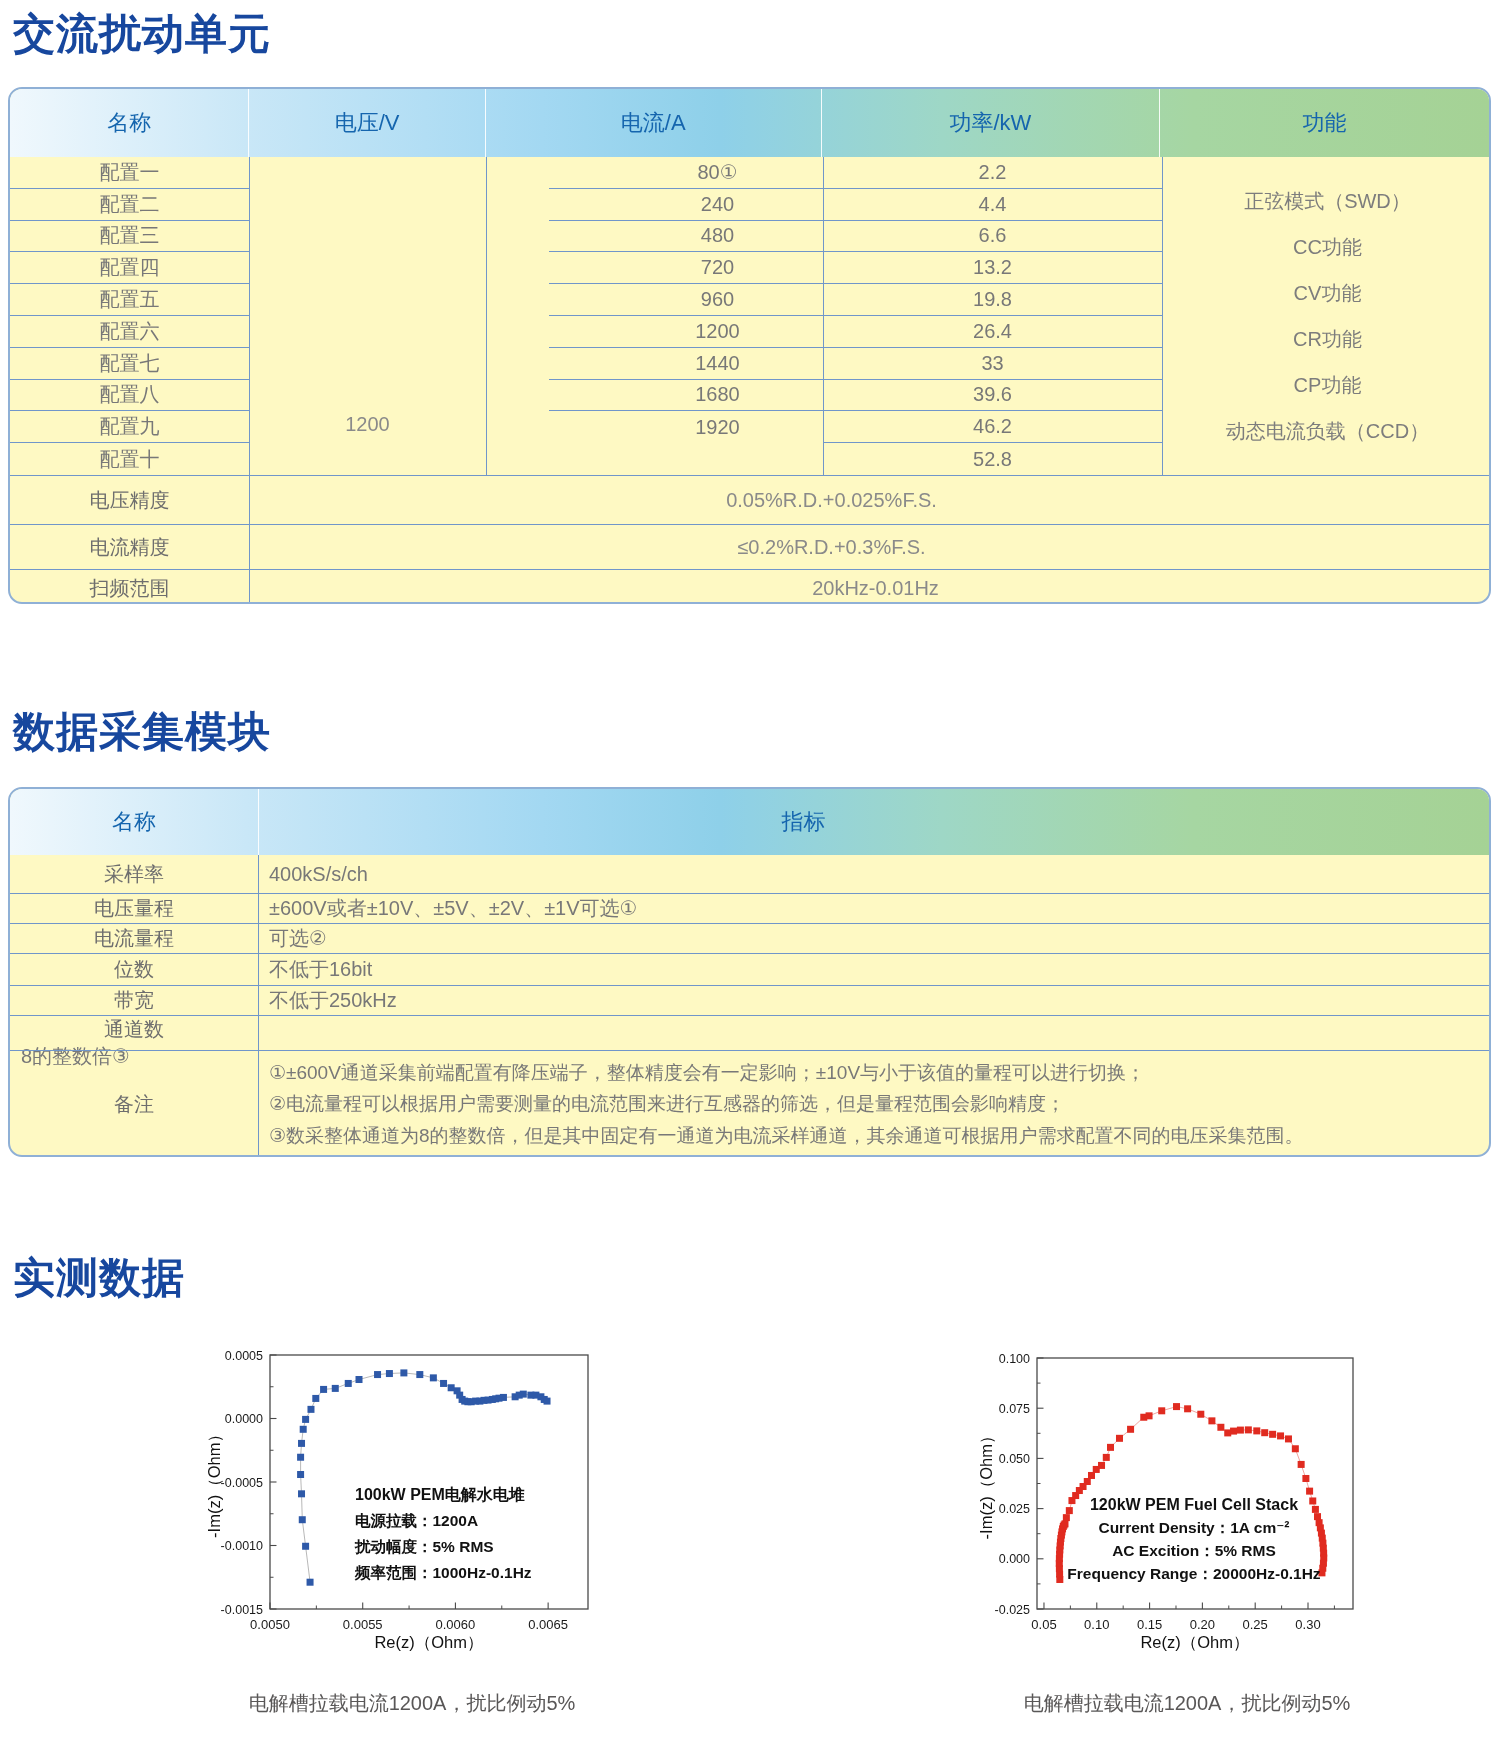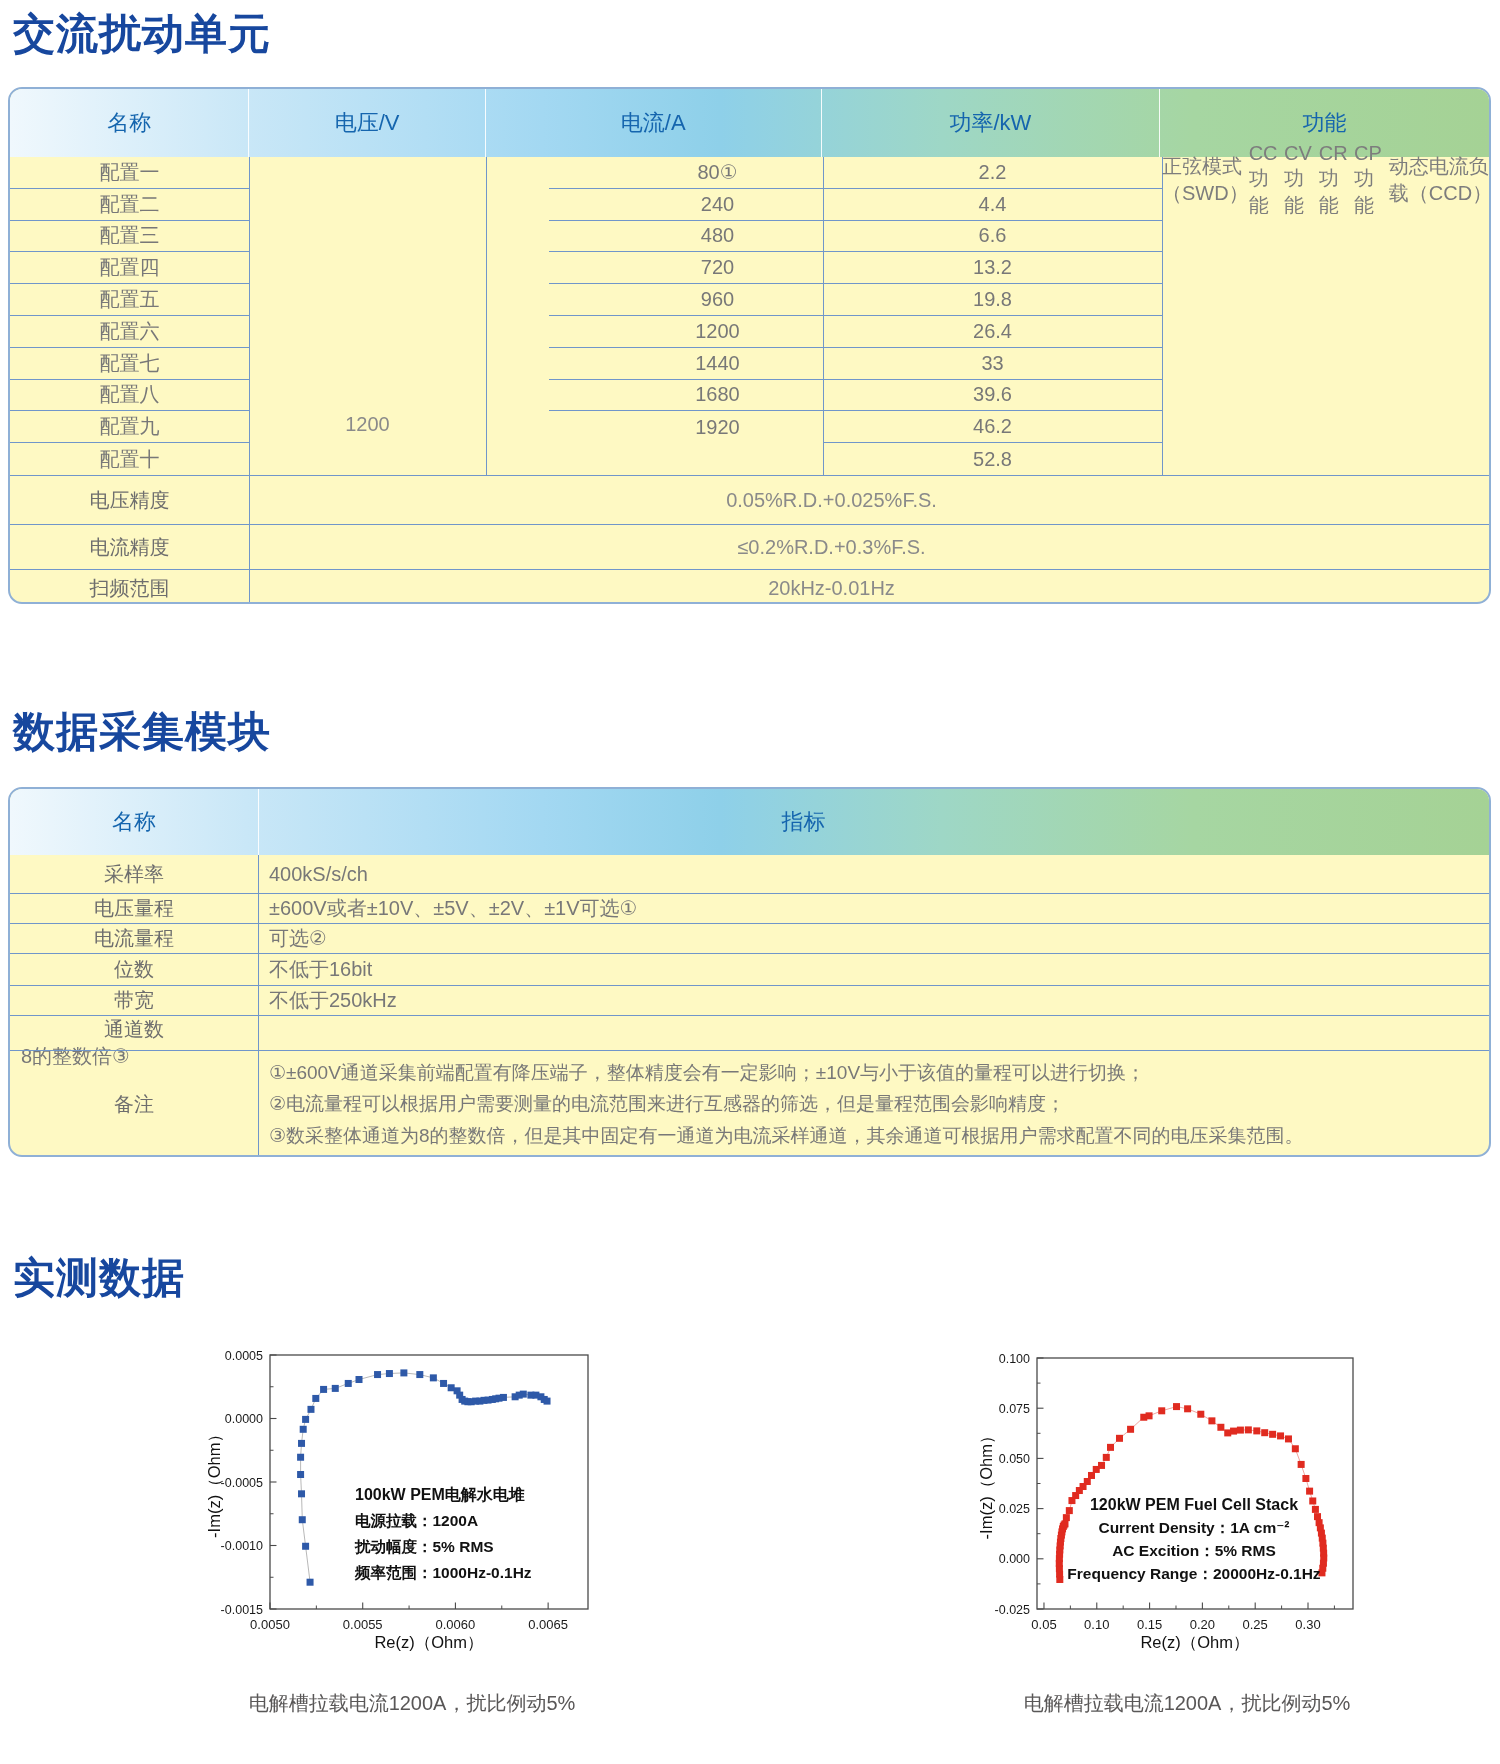--- a/index.html
+++ b/index.html
@@ -9,21 +9,21 @@
   .tbl{position:absolute;left:8px;width:1483px;border:2px solid #8fb0d6;border-radius:14px;overflow:hidden;background:#fef9c3;box-sizing:border-box;}
   .tbl-head{position:absolute;top:0;left:0;right:0;display:flex;background:linear-gradient(90deg,#f0f8fd 0%,#c9e7f7 16%,#a3d8f2 36%,#8ed0e9 48%,#9ed7c6 63%,#a6d6a2 80%,#a5d295 100%);}
   .th{display:flex;align-items:center;justify-content:center;font-size:22px;font-weight:500;color:#1565ae;box-sizing:border-box;}
   .th+.th{border-left:1px solid rgba(255,255,255,.9);}
   .vline{position:absolute;width:1px;background:#7096ca;}
   .t1-col{position:absolute;top:68px;display:flex;flex-direction:column;}
   .t1-cell{height:31.8px;display:flex;align-items:center;justify-content:center;font-size:20px;color:#787878;box-sizing:border-box;border-bottom:1px solid #7096ca;}
   .t1-cell:last-child{border-bottom:none;}
   .t1-voltage{position:absolute;left:239px;top:68px;width:237px;height:318px;}
   .t1-voltage span{position:absolute;top:256px;left:0;right:0;text-align:center;font-size:20px;color:#8a8a8a;}
-  .t1-func{position:absolute;left:1152px;top:68px;width:331px;height:318px;display:flex;flex-direction:row;justify-content:center;}
+  .t1-func{position:absolute;left:1152px;top:68px;width:331px;height:318px;display:flex;flex-direction:column;justify-content:center;}
   .t1-func div{height:46px;display:flex;align-items:center;justify-content:center;font-size:20px;color:#7d7d7d;}
   .spec-row{position:absolute;left:0;width:1483px;border-top:1px solid #7096ca;display:flex;box-sizing:border-box;}
   .spec-name{width:239px;display:flex;align-items:center;justify-content:center;font-size:20px;color:#6e6e6e;}
   .spec-value{width:1165px;display:flex;align-items:center;justify-content:center;font-size:20px;color:#8a8a8a;}
   
   .row2{position:absolute;left:0;width:1483px;border-top:1px solid #7096ca;display:flex;box-sizing:border-box;}
   .row2-name{width:248px;display:flex;align-items:center;justify-content:center;font-size:20px;color:#6e6e6e;flex:none;}
   .row2-value{flex:1;display:flex;align-items:center;font-size:20px;color:#787878;padding-left:11px;}
   .notes-box{flex:1;display:flex;flex-direction:column;justify-content:center;padding-left:11px;}
   .notes-box div{line-height:31.5px;font-size:19px;color:#787878;}
@@ -103,21 +103,21 @@
   </div>
 
   <div class="spec-row" style="top:386px;height:49px;text-align:center;">
     <div class="spec-name">电压精度</div>
     <div class="spec-value">0.05%R.D.+0.025%F.S.</div>
   </div>
   <div class="spec-row" style="top:435px;height:45px;">
     <div class="spec-name">电流精度</div>
     <div class="spec-value">≤0.2%R.D.+0.3%F.S.</div>
   </div>
-  <div class="spec-row" style="top:480px;height:37px;">
+  <div class="spec-row" style="top:480px;height:37px;gap:44px;">
     <div class="spec-name">扫频范围</div>
     <div class="spec-value">20kHz-0.01Hz</div>
   </div>
 </div>
 
 <div class="sec-title" style="top:704px;">数据采集模块</div>
 
 <div class="tbl" style="top:787px;height:370px;">
   <div class="tbl-head" style="height:66px;">
     <div class="th" style="width:248px;">名称</div>

